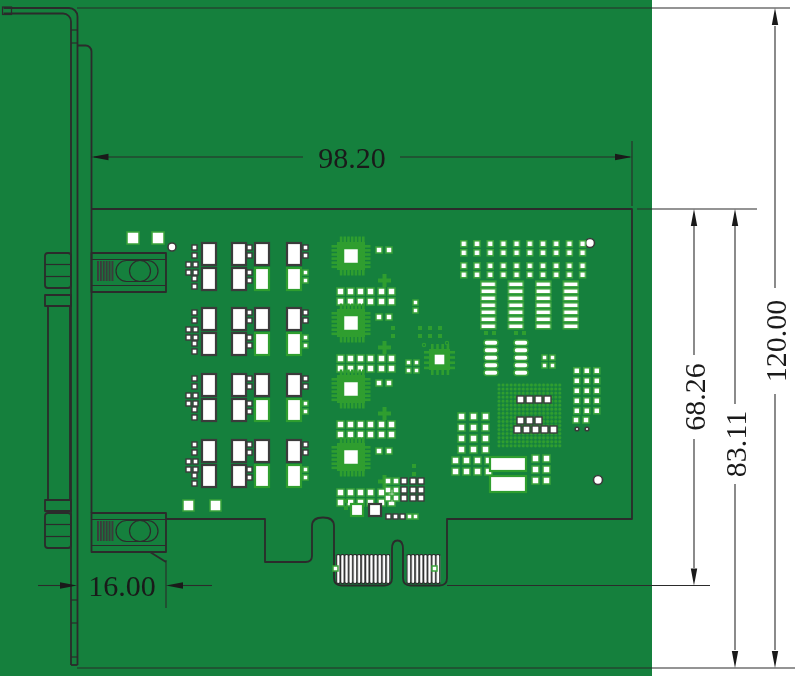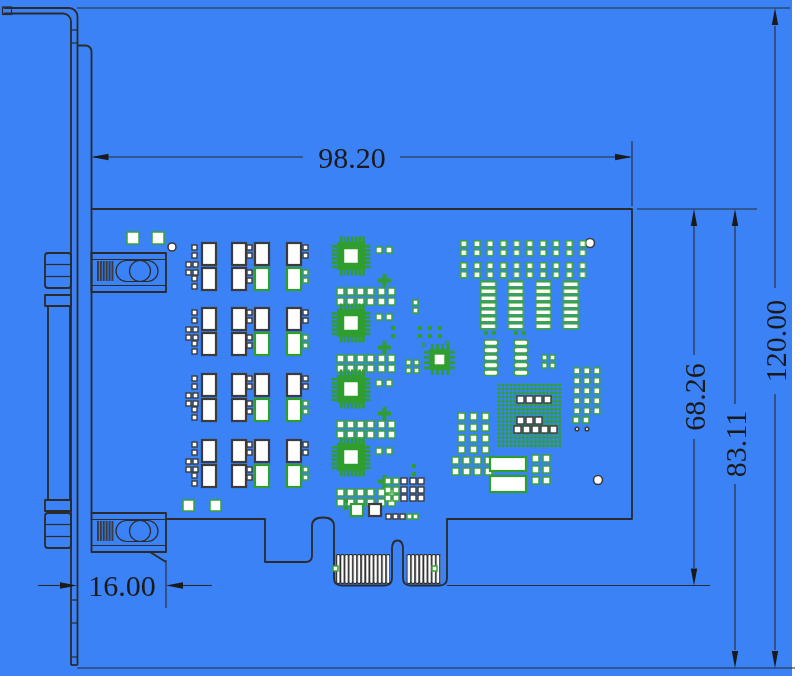--- a/index.html
+++ b/index.html
@@ -1,16 +1,16 @@
 <!DOCTYPE html>
 <html><head>
 <meta charset="utf-8">
 <style>
   html,body{margin:0;padding:0;background:#fff}
-  .page{width:792px;height:676px;background:#3b82f6;position:relative;font-family:"Liberation Serif",serif}
+  .page{width:652px;height:676px;background:#15803d;position:relative;font-family:"Liberation Serif",serif}
   svg{display:block}
   .ln{stroke:#2b2b2b;fill:none;stroke-width:1.8;stroke-linejoin:round;stroke-linecap:butt}
   .lnthin{stroke:#2b2b2b;fill:none;stroke-width:1.2}
   .dim{stroke:#2b2b2b;fill:none;stroke-width:1.1}
   .arr{fill:#1a1a1a;stroke:none}
   .o1g{stroke:#3aa33a;stroke-width:1.5;fill:#fff}
   .o2g{stroke:#2f9e2f;stroke-width:2.2;fill:#fff}
   .o1d{stroke:#3b3b3b;stroke-width:1.4;fill:#fff}
   .o2d{stroke:#3b3b3b;stroke-width:2.2;fill:#fff}
   .fg{fill:#2f9e2f;stroke:none}

